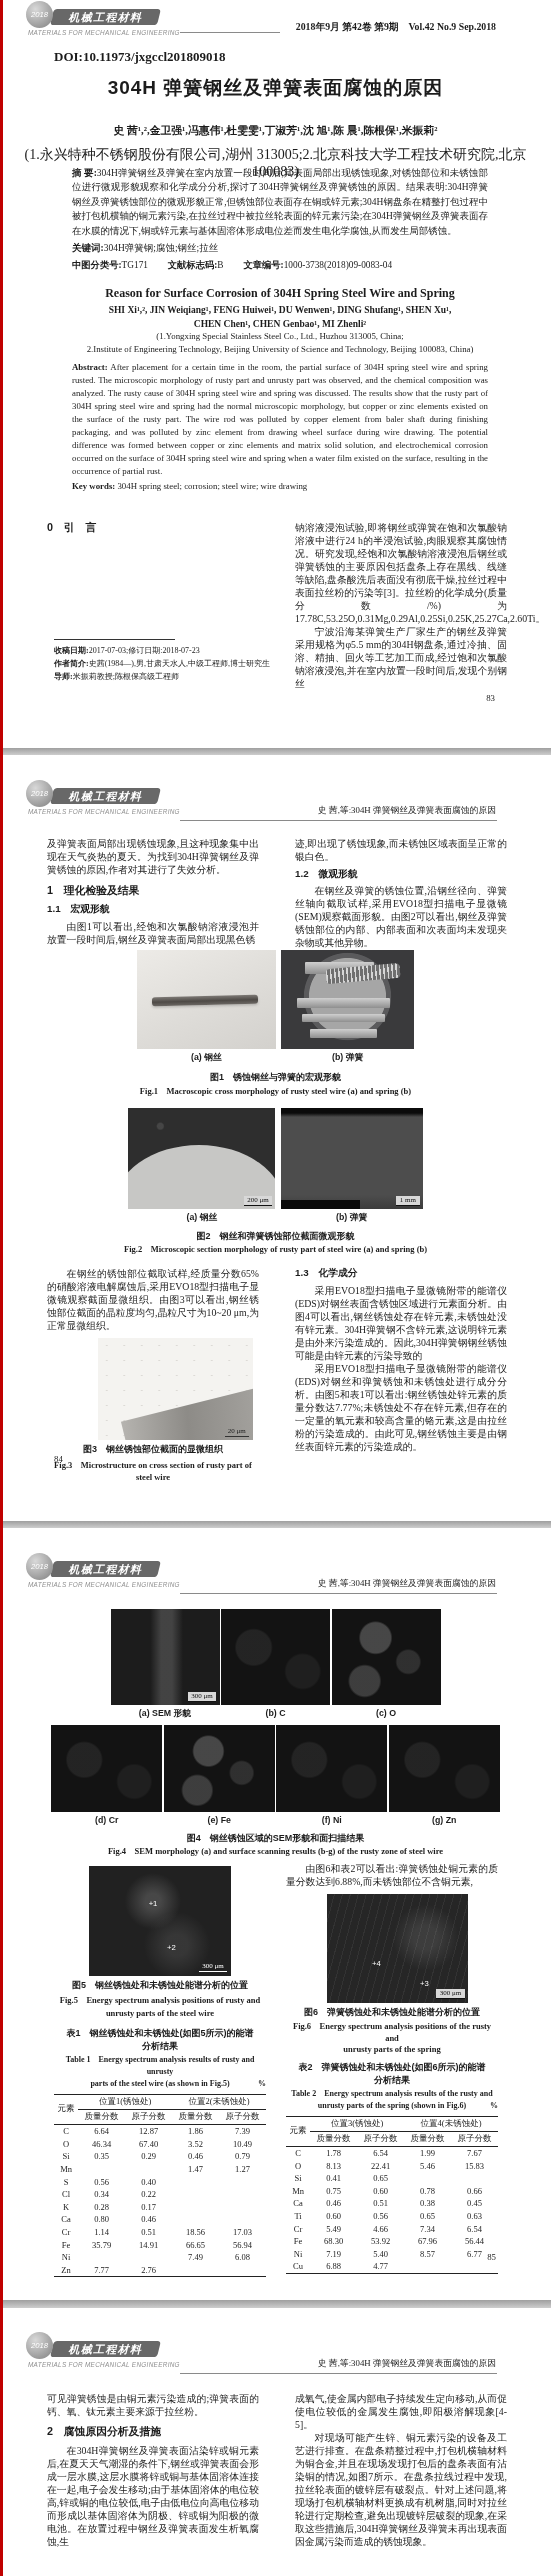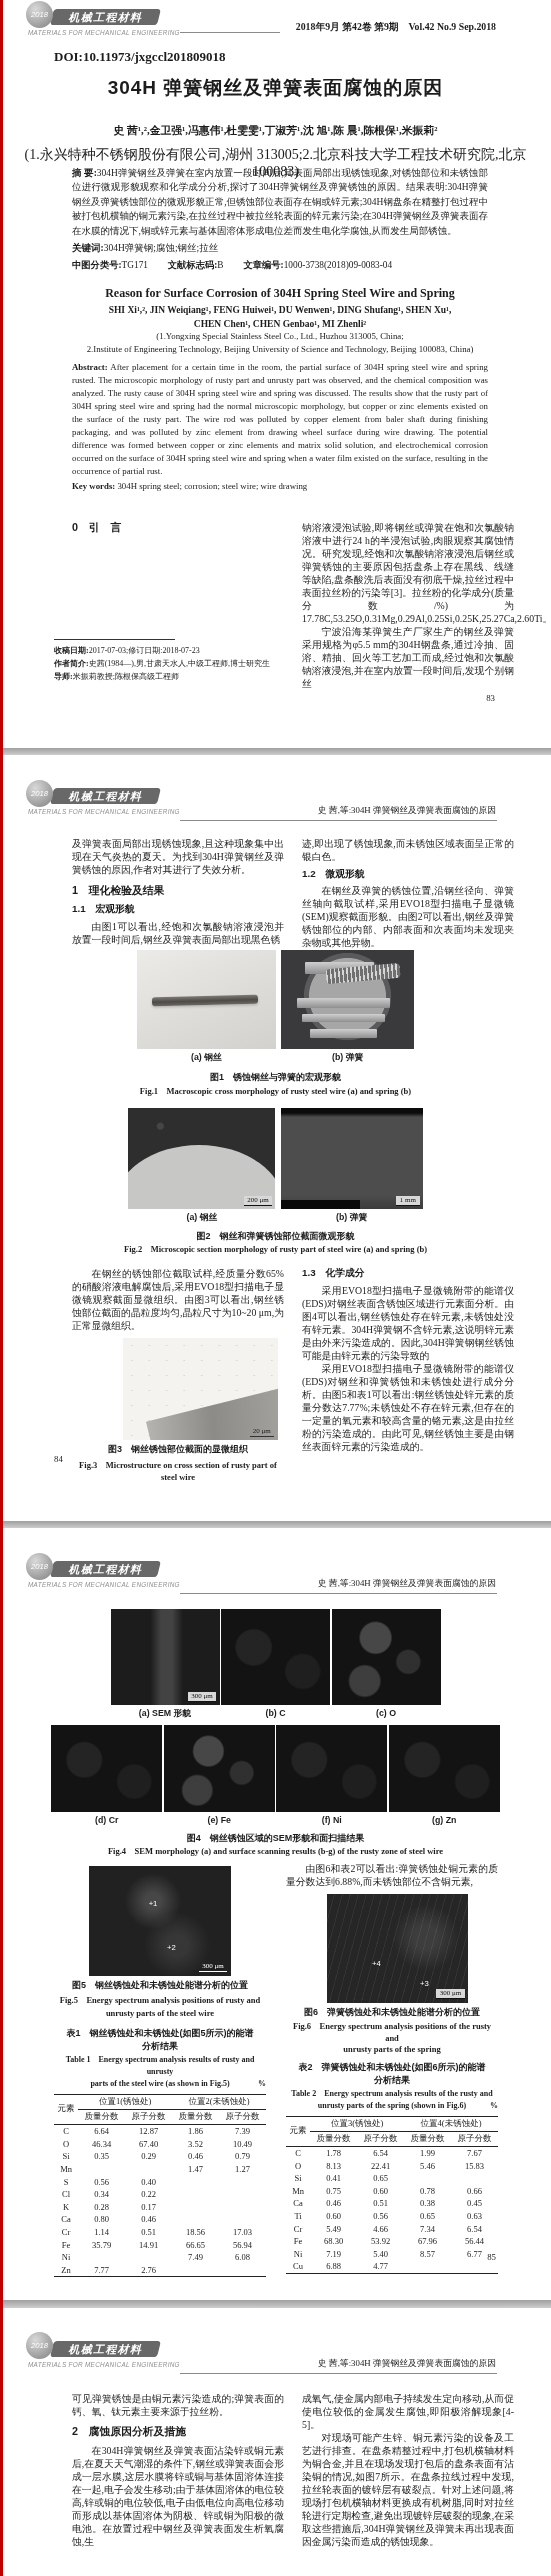--- a/index.html
+++ b/index.html
@@ -21,21 +21,21 @@
   .logo .mat{position:absolute;left:1px;top:24px;font-style:italic;font-size:6.4px;color:#8f8f8f;
     letter-spacing:0.3px;white-space:nowrap;font-family:"Liberation Sans",sans-serif;}
   .runhead{position:absolute;right:55px;font-size:8.8px;color:#222;}
   .hrule{position:absolute;height:0;border-top:0.8px solid #8a8a8a;}
   
   .p{font-size:9.8px;line-height:13px;text-align:justify;}
   .ind{text-indent:2em;}
   .h1{font-size:10.8px;font-weight:bold;font-family:"Liberation Sans",sans-serif;margin:7.7px 0 5.2px;}
   .h2{font-size:9.8px;font-weight:bold;font-family:"Liberation Sans",sans-serif;margin:4.6px 0 3.6px;}
   .lbl{font-weight:bold;}
-  .cols{position:absolute;left:72px;width:444px;display:flex;gap:18px;}
+  .cols{position:absolute;left:47px;width:444px;display:flex;gap:36px;}
   .col{width:212px;flex:0 0 212px;}
   .pageno{position:absolute;font-size:8.8px;color:#222;}
   
   .issue{position:absolute;right:55px;top:20.6px;font-size:9.8px;font-weight:bold;}
   .doi{position:absolute;left:54px;top:49px;font-size:13px;font-weight:bold;}
   .arttitle{position:absolute;left:0;right:0;top:75px;text-align:center;font-size:19px;font-weight:bold;
     font-family:"Liberation Sans",sans-serif;letter-spacing:1px;}
   .authors{position:absolute;left:0;right:0;top:124px;text-align:center;font-size:10.8px;font-weight:bold;}
   .affil{position:absolute;left:0;right:0;top:146px;text-align:center;font-size:14px;}
   .front{position:absolute;left:72px;right:63px;top:166px;}

